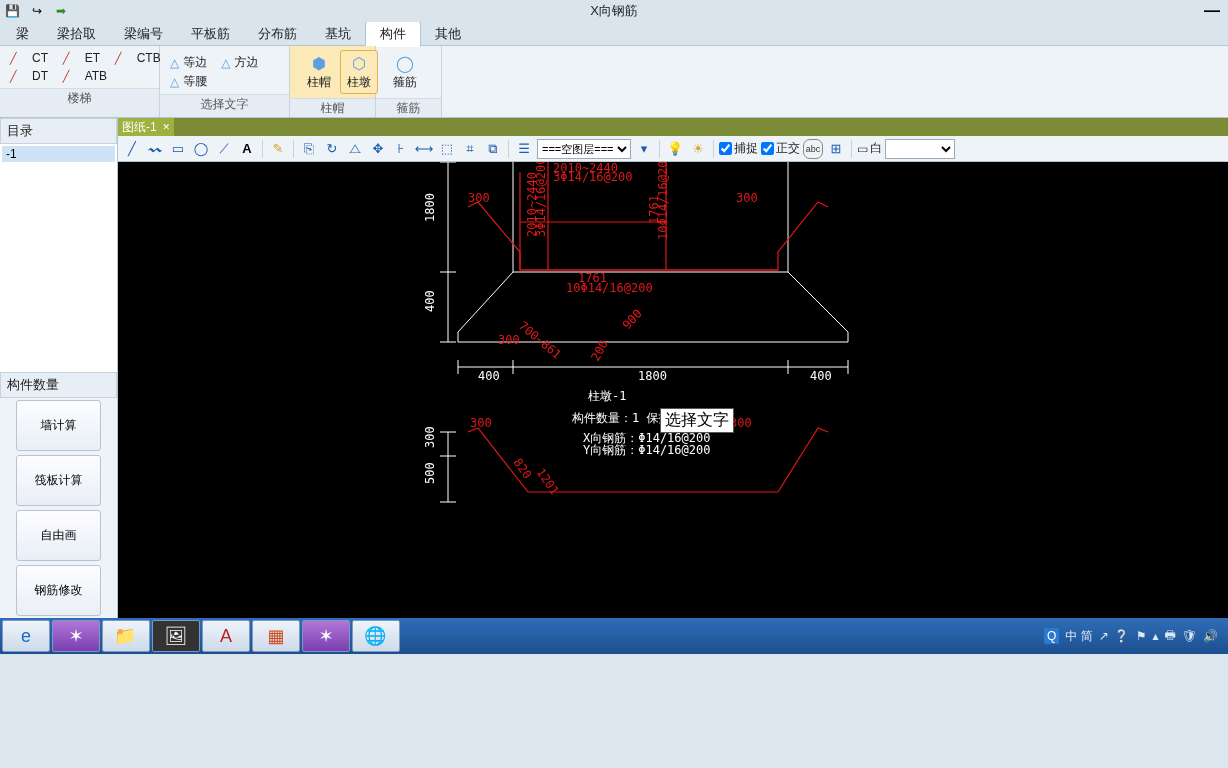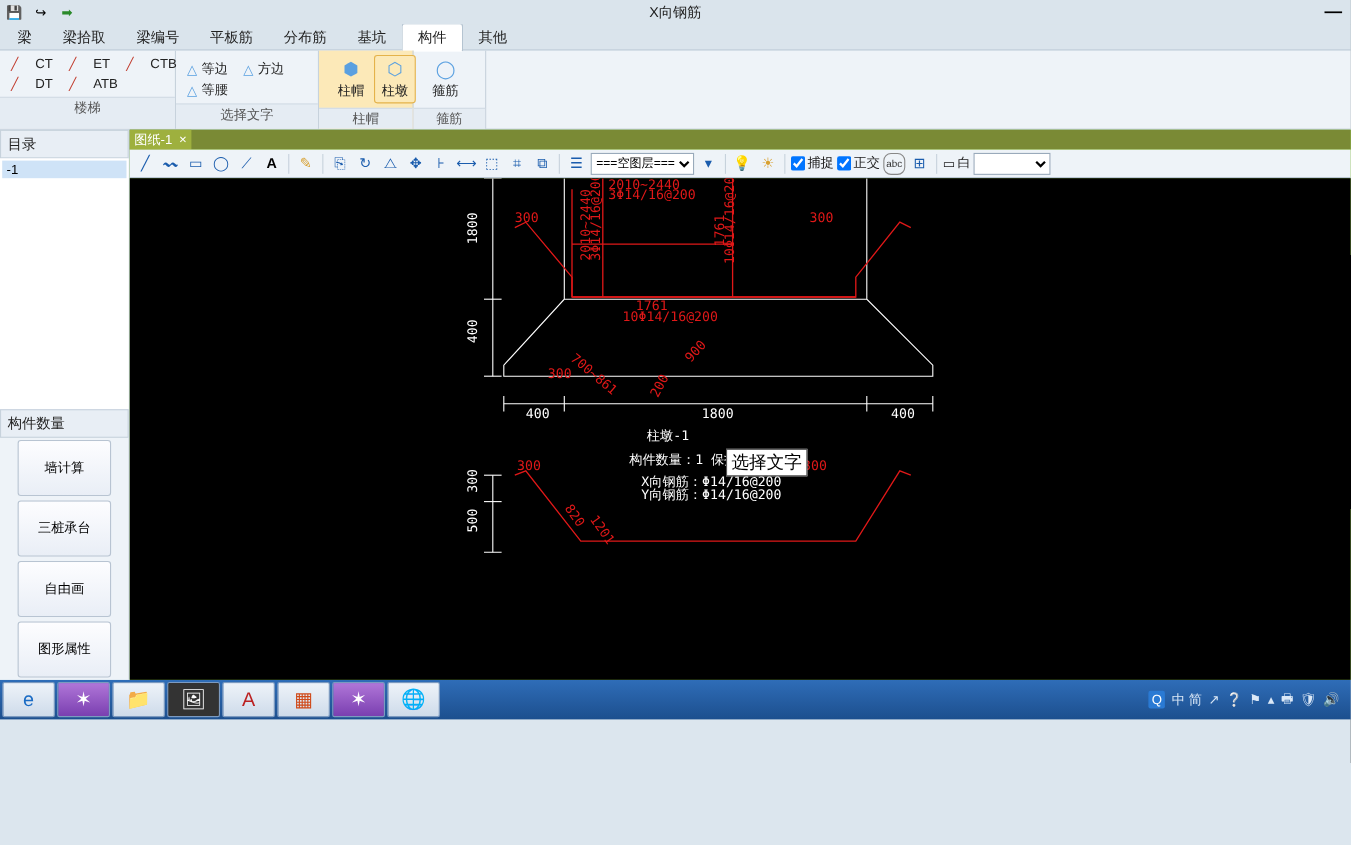--- a/index.html
+++ b/index.html
@@ -117,23 +117,23 @@
 </div>
 
 <div class="main">
   <div class="sidebar">
     <div class="panel-hd">目录</div>
     <div class="tree">
       <div class="treeitem">-1</div>
     </div>
     <div class="panel-hd">构件数量</div>
     <div class="sdbtn">墙计算</div>
-    <div class="sdbtn">三桩承台</div>
+    <div class="sdbtn">筏板计算</div>
     <div class="sdbtn">自由画</div>
-    <div class="sdbtn">图形属性</div>
+    <div class="sdbtn">钢筋修改</div>
   </div>
 
   <div class="canvaswrap">
     <div class="tabstrip">
       <div class="tab">
           <span>图纸-1</span>
           <span style="font-size:9px">✕</span>
         </div>
     </div>
     <div class="toolstrip">

